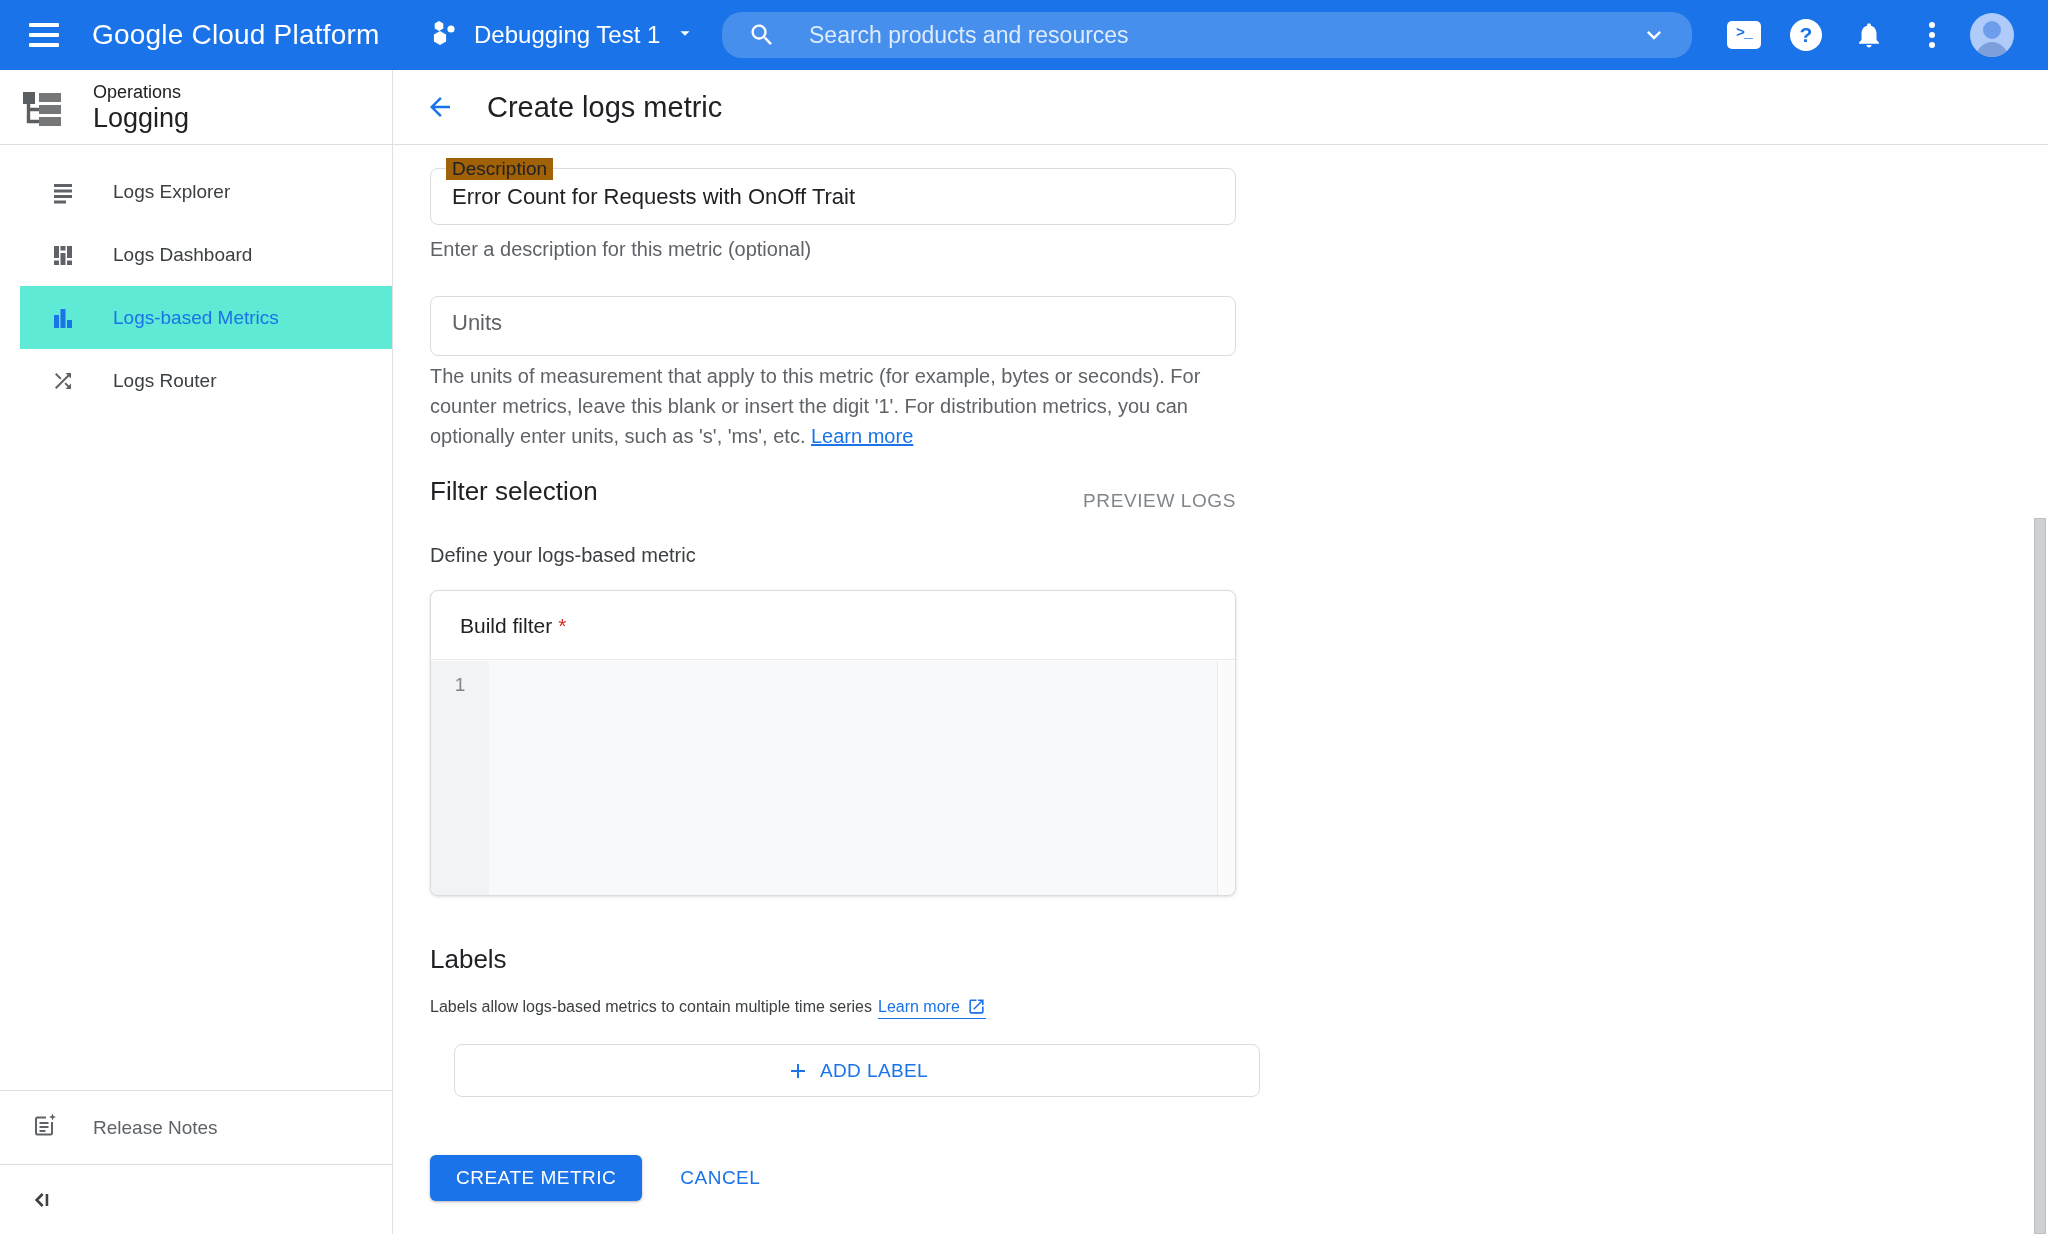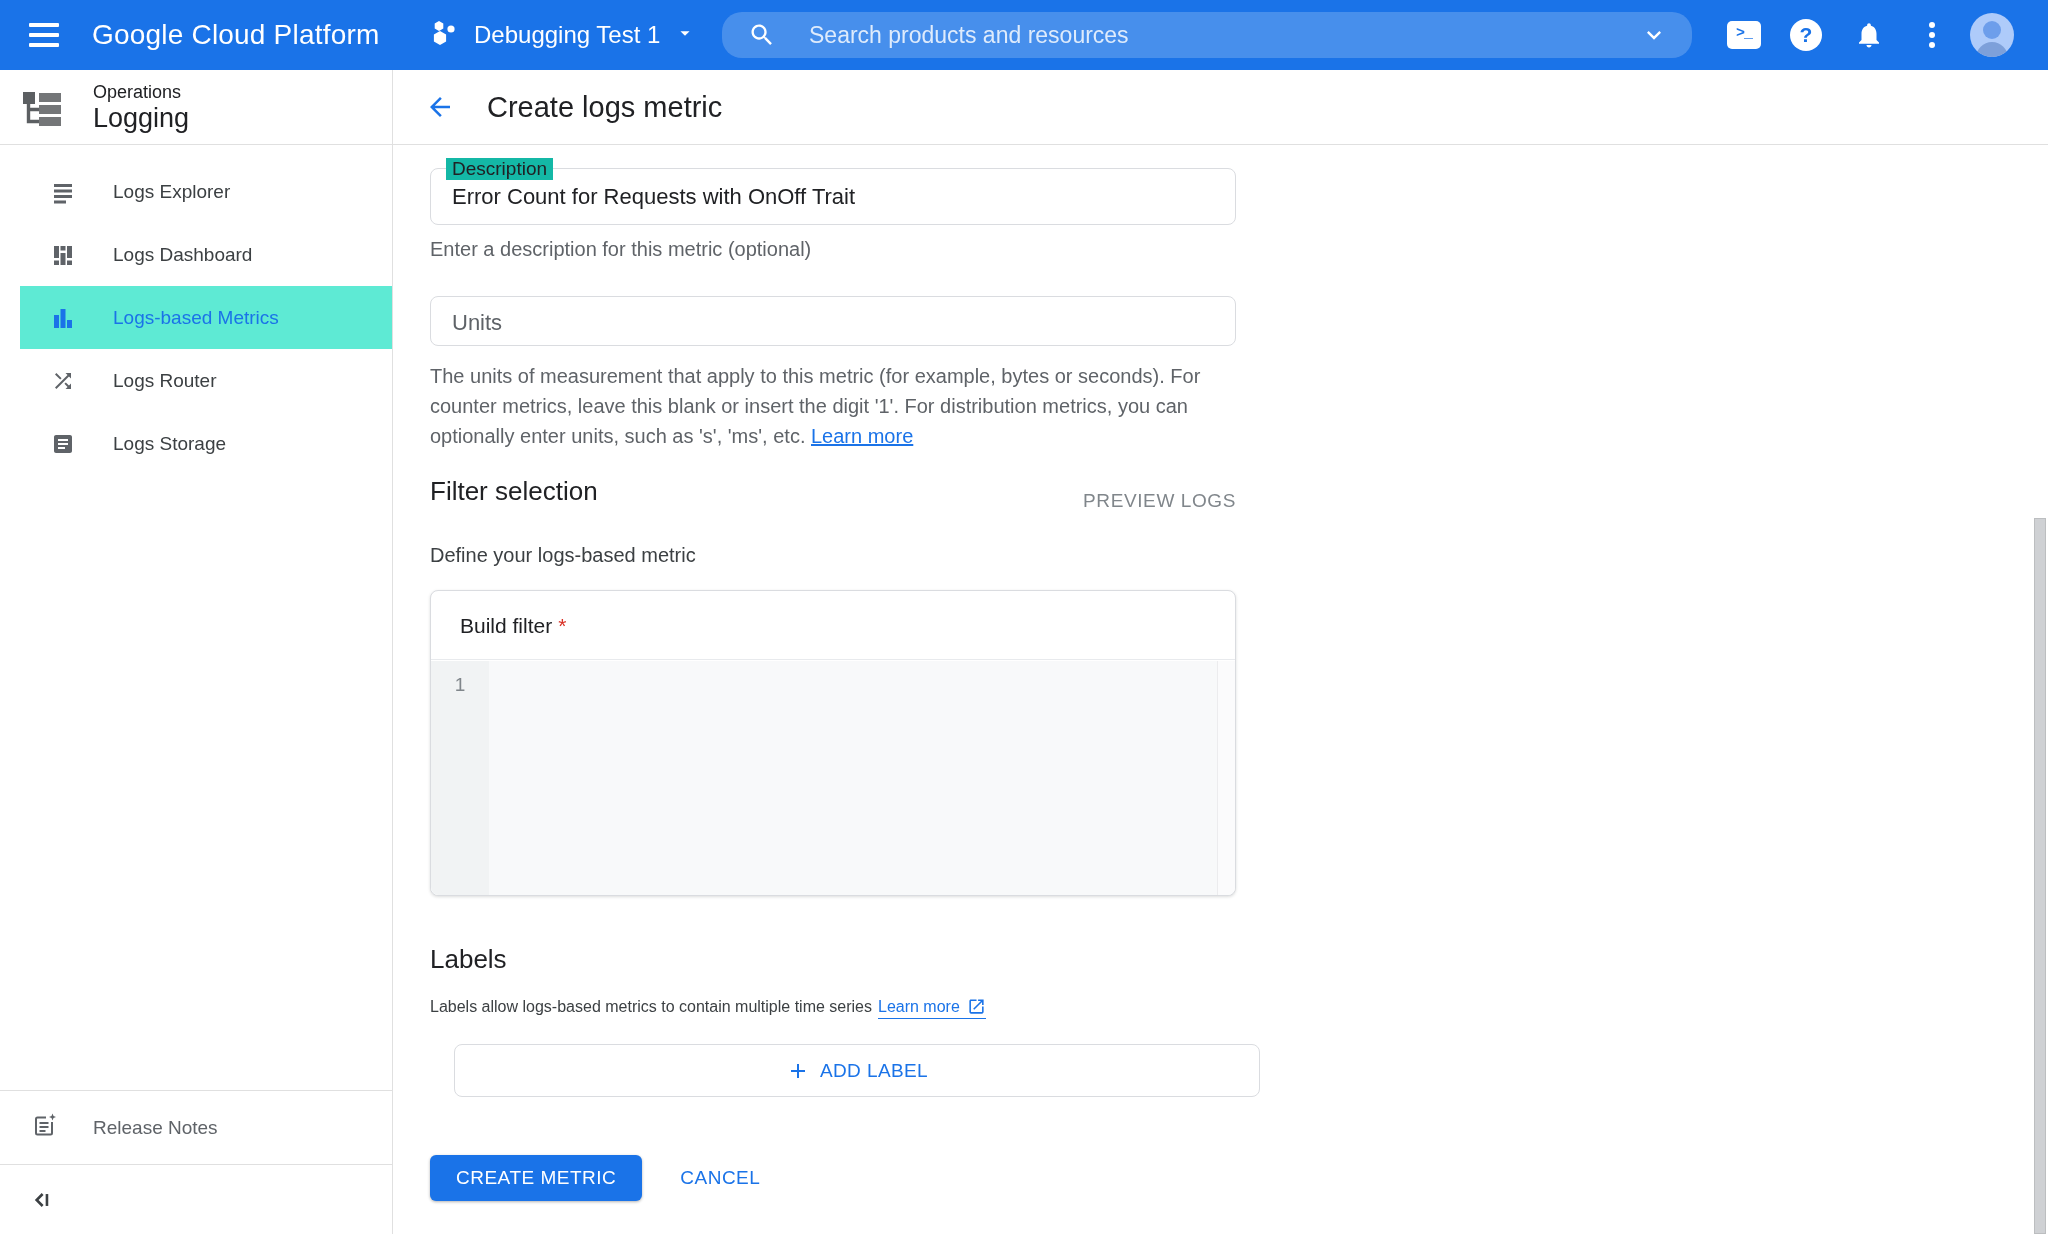--- a/index.html
+++ b/index.html
@@ -51,26 +51,26 @@
   .collapse .cbtn { margin-left:28px; cursor:pointer; display:flex; }
 
   
   .main { position:absolute; left:393px; top:70px; width:1655px; height:1164px; background:#fff; }
   .page-head { position:relative; height:75px; border-bottom:1px solid #e0e0e0; }
   .back { position:absolute; left:32px; top:22px; cursor:pointer; display:flex; }
   .ptitle2 { position:absolute; left:94px; top:0; line-height:75px; font-size:29px; font-weight:400; color:#202124; white-space:nowrap; }
   .content { position:relative; }
 
   .mtf { position:absolute; left:37px; width:806px; border:1px solid #dadce0; border-radius:8px; background:#fff; cursor:text; }
-  .mtf .flabel { position:absolute; left:15px; top:-11px; background:#14b8a6; padding:0 6px; font-size:19px; font-weight:500; color:#202124; white-space:nowrap; }
+  .mtf .flabel { position:absolute; left:15px; top:-11px; background:#a16207; padding:0 6px; font-size:19px; font-weight:500; color:#202124; white-space:nowrap; }
   .mtf .fvalue { padding-left:21px; font-size:22px; color:#202124; white-space:nowrap; }
   .mtf .fph { padding-left:21px; font-size:22px; color:#5f6368; white-space:nowrap; }
   .f-desc { top:23px; height:57px; }
   .f-desc .fvalue { line-height:55px; }
-  .f-units { top:151px; height:50px; }
+  .f-units { top:151px; height:60px; }
   .f-units .fph { line-height:52px; }
   .helper { position:absolute; left:37px; font-size:20px; color:#5f6368; }
   .h-desc { top:93px; }
   .h-units { top:216px; width:775px; line-height:30px; }
   .lnk { color:#1a73e8; text-decoration:underline; cursor:pointer; }
 
   .sec-h { position:absolute; left:37px; font-size:26px; font-weight:400; color:#202124; white-space:nowrap; }
   .fs-head { top:331px; }
   .preview { position:absolute; top:345px; left:643px; width:200px; text-align:right; font-size:19px; font-weight:500; letter-spacing:.6px; color:#80868b; cursor:default; white-space:nowrap; }
   .fs-sub { position:absolute; left:37px; top:399px; font-size:20px; color:#3c4043; }
@@ -214,28 +214,20 @@
         <span class="lbl">Logs-based Metrics</span>
       </div>
       <div class="mi">
         <span class="icon">
           <svg width="24" height="24" viewBox="0 0 24 24" fill="#5f6368">
             <path d="M10.59 9.17L5.41 4 4 5.41l5.17 5.17 1.42-1.41zM14.5 4l2.04 2.04L4 18.59 5.41 20 17.96 7.46 20 9.5V4h-5.5zm.33 9.41l-1.41 1.41 3.13 3.13L14.5 20H20v-5.5l-2.04 2.04-3.13-3.13z"></path>
           </svg>
         </span>
         <span class="lbl">Logs Router</span>
       </div>
-      <div class="mi">
-        <span class="icon">
-          <svg width="24" height="24" viewBox="0 0 24 24" fill="#5f6368">
-            <path d="M19 3H5c-1.1 0-2 .9-2 2v14c0 1.1.9 2 2 2h14c1.1 0 2-.9 2-2V5c0-1.1-.9-2-2-2zm-5 14H7v-2h7v2zm3-4H7v-2h10v2zm0-4H7V7h10v2z"></path>
-          </svg>
-        </span>
-        <span class="lbl">Logs Storage</span>
-      </div>
     </nav>
 
     <div class="side-bottom">
       <div class="release">
         <span class="icon">
           <svg width="27" height="27" viewBox="0 0 27 27" fill="none" stroke="#5f6368" stroke-width="2">
             <path d="M21 10v11a1.5 1.5 0 0 1-1.5 1.5h-13A1.5 1.5 0 0 1 5 21V7a1.5 1.5 0 0 1 1.5-1.5H15" stroke-linejoin="round"></path>
             <line x1="8.5" y1="11" x2="17.5" y2="11"></line>
             <line x1="8.5" y1="15" x2="17.5" y2="15"></line>
             <line x1="8.5" y1="19" x2="14.5" y2="19"></line>

